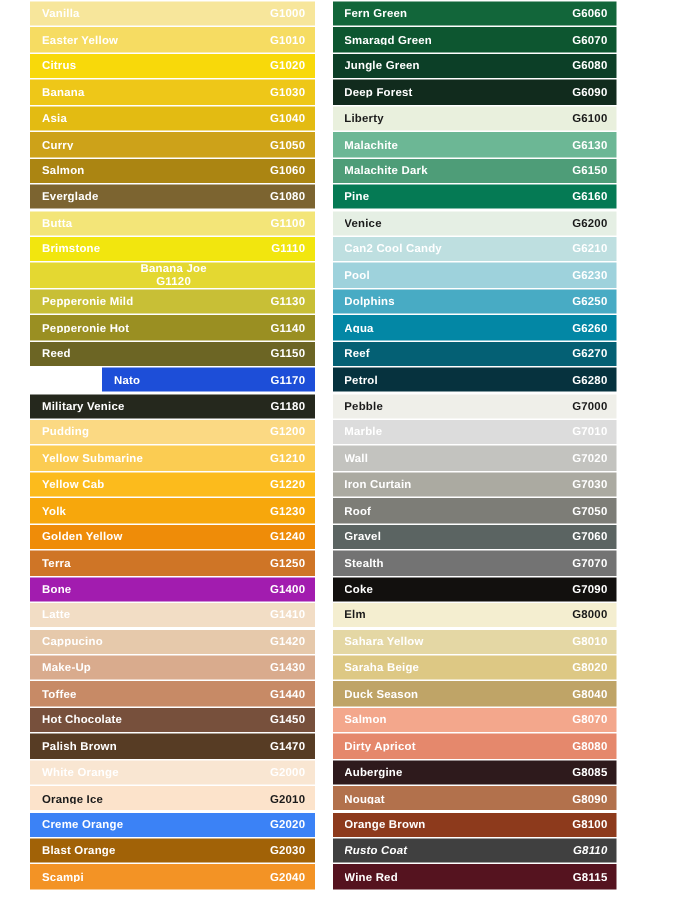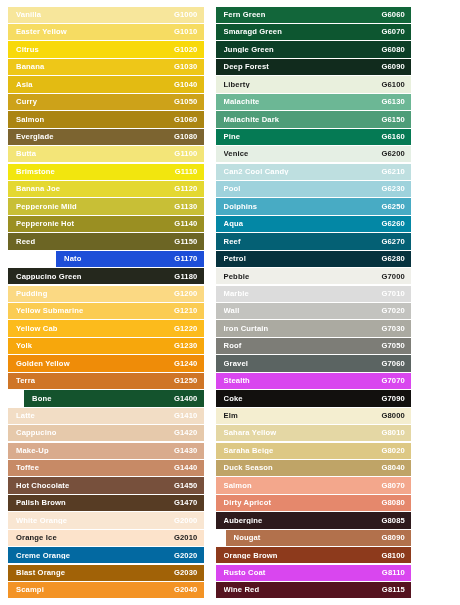--- a/index.html
+++ b/index.html
@@ -11,22 +11,21 @@
     width: 460px;
     height: 605px;
     font-family: "Liberation Sans", sans-serif;
     overflow: hidden;
   }
   #palette {
     display: flex;
     width: 415px;
     height: 605px;
     box-sizing: border-box;
-    padding: 1px 0 0 4px;
-    align-items: center;
+    padding: 1px 0 0 16px;
   }
   .column {
     width: 230px;
     box-sizing: border-box;
     display: flex;
     flex-direction: column;
   }
   .column.left  { padding: 0 6px 0 4px; }
   .column.right { padding: 0 4px 0 6px; }
 
@@ -94,42 +93,42 @@
         <span class="swatch-code">G1080</span>
       </div>
       <div class="swatch-row" style="background-color: rgb(243, 229, 120); color: rgb(255, 255, 255);">
         <span class="swatch-name">Butta</span>
         <span class="swatch-code">G1100</span>
       </div>
       <div class="swatch-row" style="background-color: rgb(242, 230, 14); color: rgb(255, 255, 255);">
         <span class="swatch-name">Brimstone</span>
         <span class="swatch-code">G1110</span>
       </div>
-      <div class="swatch-row" style="background-color: rgb(228, 216, 49); color: rgb(255, 255, 255);">
+      <div class="swatch-row" style="background-color: rgb(228, 216, 49); color: rgb(255, 255, 255); flex-direction: column;">
         <span class="swatch-name">Banana Joe</span>
         <span class="swatch-code">G1120</span>
       </div>
       <div class="swatch-row" style="background-color: rgb(200, 191, 54); color: rgb(255, 255, 255);">
         <span class="swatch-name">Pepperonie Mild</span>
         <span class="swatch-code">G1130</span>
       </div>
       <div class="swatch-row" style="background-color: rgb(154, 143, 34); color: rgb(255, 255, 255);">
         <span class="swatch-name">Pepperonie Hot</span>
         <span class="swatch-code">G1140</span>
       </div>
       <div class="swatch-row" style="background-color: rgb(108, 101, 36); color: rgb(255, 255, 255);">
         <span class="swatch-name">Reed</span>
         <span class="swatch-code">G1150</span>
       </div>
       <div class="swatch-row" style="background-color: #1d4ed8; color: rgb(255, 255, 255); margin-left: 48px;">
         <span class="swatch-name">Nato</span>
         <span class="swatch-code">G1170</span>
       </div>
       <div class="swatch-row" style="background-color: rgb(37, 40, 29); color: rgb(255, 255, 255);">
-        <span class="swatch-name">Cappucino Green</span>
+        <span class="swatch-name">Military Venice</span>
         <span class="swatch-code">G1180</span>
       </div>
       <div class="swatch-row" style="background-color: rgb(251, 217, 131); color: rgb(255, 255, 255);">
         <span class="swatch-name">Pudding</span>
         <span class="swatch-code">G1200</span>
       </div>
       <div class="swatch-row" style="background-color: rgb(251, 204, 82); color: rgb(255, 255, 255);">
         <span class="swatch-name">Yellow Submarine</span>
         <span class="swatch-code">G1210</span>
       </div>
@@ -142,21 +141,21 @@
         <span class="swatch-code">G1230</span>
       </div>
       <div class="swatch-row" style="background-color: rgb(239, 140, 8); color: rgb(255, 255, 255);">
         <span class="swatch-name">Golden Yellow</span>
         <span class="swatch-code">G1240</span>
       </div>
       <div class="swatch-row" style="background-color: rgb(207, 117, 38); color: rgb(255, 255, 255);">
         <span class="swatch-name">Terra</span>
         <span class="swatch-code">G1250</span>
       </div>
-      <div class="swatch-row" style="background-color: #14532d; color: rgb(255, 255, 255); margin-left: 16px;">
+      <div class="swatch-row" style="background-color: #a21caf; color: rgb(255, 255, 255);">
         <span class="swatch-name">Bone</span>
         <span class="swatch-code">G1400</span>
       </div>
       <div class="swatch-row" style="background-color: rgb(242, 221, 197); color: rgb(255, 255, 255);">
         <span class="swatch-name">Latte</span>
         <span class="swatch-code">G1410</span>
       </div>
       <div class="swatch-row" style="background-color: rgb(230, 201, 171); color: rgb(255, 255, 255);">
         <span class="swatch-name">Cappucino</span>
         <span class="swatch-code">G1420</span>
@@ -178,21 +177,21 @@
         <span class="swatch-code">G1470</span>
       </div>
       <div class="swatch-row" style="background-color: rgb(249, 230, 210); color: rgb(255, 255, 255);">
         <span class="swatch-name">White Orange</span>
         <span class="swatch-code">G2000</span>
       </div>
       <div class="swatch-row" style="background-color: rgb(252, 227, 203); color: rgb(26, 26, 26);">
         <span class="swatch-name">Orange Ice</span>
         <span class="swatch-code">G2010</span>
       </div>
-      <div class="swatch-row" style="background-color: #0369a1; color: rgb(255, 255, 255); gap: 40px;">
+      <div class="swatch-row" style="background-color: #3b82f6; color: rgb(255, 255, 255); gap: 40px;">
         <span class="swatch-name">Creme Orange</span>
         <span class="swatch-code">G2020</span>
       </div>
       <div class="swatch-row" style="background-color: #a16207; color: rgb(255, 255, 255);">
         <span class="swatch-name">Blast Orange</span>
         <span class="swatch-code">G2030</span>
       </div>
       <div class="swatch-row" style="background-color: rgb(243, 147, 37); color: rgb(255, 255, 255);">
         <span class="swatch-name">Scampi</span>
         <span class="swatch-code">G2040</span>
@@ -276,21 +275,21 @@
         <span class="swatch-code">G7030</span>
       </div>
       <div class="swatch-row" style="background-color: rgb(125, 125, 119); color: rgb(255, 255, 255);">
         <span class="swatch-name">Roof</span>
         <span class="swatch-code">G7050</span>
       </div>
       <div class="swatch-row" style="background-color: rgb(91, 100, 98); color: rgb(255, 255, 255);">
         <span class="swatch-name">Gravel</span>
         <span class="swatch-code">G7060</span>
       </div>
-      <div class="swatch-row" style="background-color: #d946ef; color: rgb(255, 255, 255); gap: 44px;">
+      <div class="swatch-row" style="background-color: #737373; color: rgb(255, 255, 255); gap: 44px;">
         <span class="swatch-name">Stealth</span>
         <span class="swatch-code">G7070</span>
       </div>
       <div class="swatch-row" style="background-color: rgb(18, 16, 14); color: rgb(255, 255, 255);">
         <span class="swatch-name">Coke</span>
         <span class="swatch-code">G7090</span>
       </div>
       <div class="swatch-row" style="background-color: rgb(244, 238, 208); color: rgb(26, 26, 26);">
         <span class="swatch-name">Elm</span>
         <span class="swatch-code">G8000</span>
@@ -312,29 +311,29 @@
         <span class="swatch-code">G8070</span>
       </div>
       <div class="swatch-row" style="background-color: rgb(229, 136, 108); color: rgb(255, 255, 255);">
         <span class="swatch-name">Dirty Apricot</span>
         <span class="swatch-code">G8080</span>
       </div>
       <div class="swatch-row" style="background-color: rgb(46, 26, 28); color: rgb(255, 255, 255);">
         <span class="swatch-name">Aubergine</span>
         <span class="swatch-code">G8085</span>
       </div>
-      <div class="swatch-row" style="background-color: rgb(178, 113, 76); color: rgb(255, 255, 255); margin-left: 10px;">
+      <div class="swatch-row" style="background-color: rgb(178, 113, 76); color: rgb(255, 255, 255);">
         <span class="swatch-name">Nougat</span>
         <span class="swatch-code">G8090</span>
       </div>
       <div class="swatch-row" style="background-color: rgb(141, 58, 28); color: rgb(255, 255, 255);">
         <span class="swatch-name">Orange Brown</span>
         <span class="swatch-code">G8100</span>
       </div>
-      <div class="swatch-row" style="background-color: #d946ef; color: rgb(255, 255, 255);">
+      <div class="swatch-row" style="background-color: #404040; color: rgb(255, 255, 255); font-style: italic;">
         <span class="swatch-name">Rusto Coat</span>
         <span class="swatch-code">G8110</span>
       </div>
       <div class="swatch-row" style="background-color: rgb(85, 19, 31); color: rgb(255, 255, 255);">
         <span class="swatch-name">Wine Red</span>
         <span class="swatch-code">G8115</span>
       </div>
     </div>
 </div>
 

